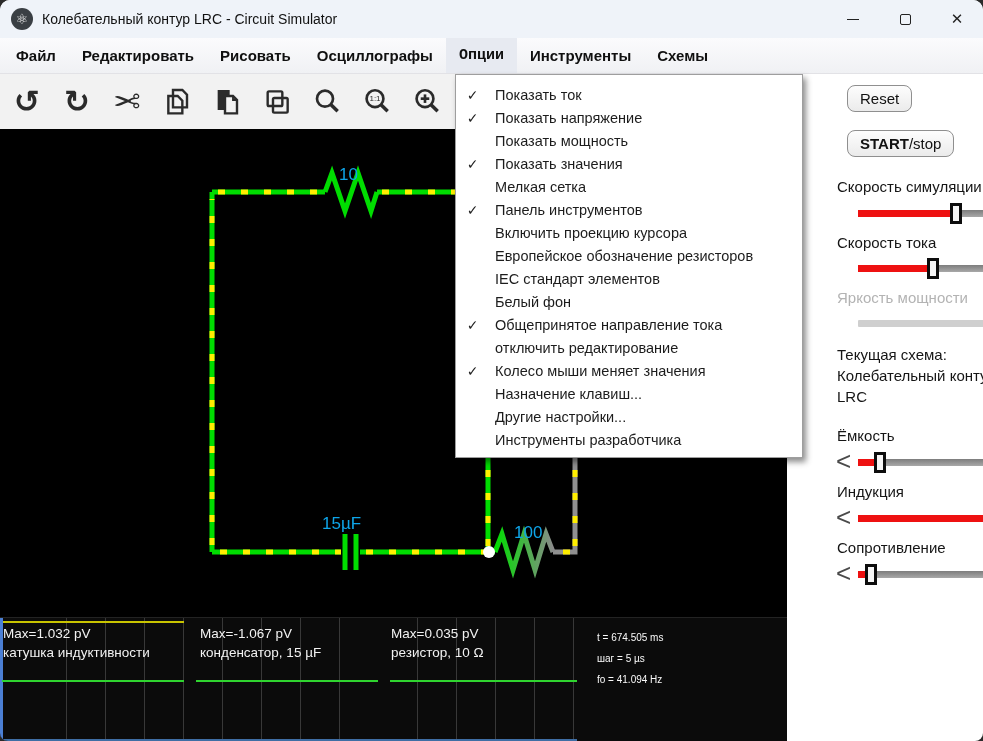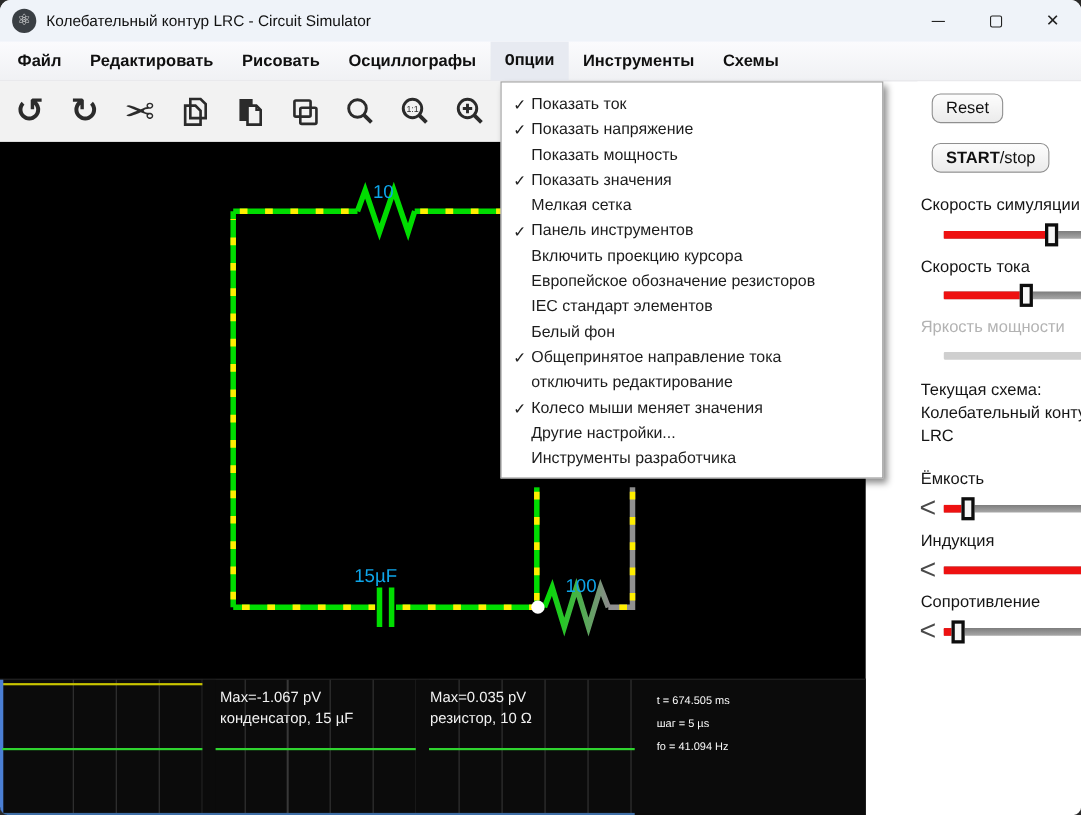--- a/index.html
+++ b/index.html
@@ -61,21 +61,21 @@
   .arr { position:absolute; top:-6px; font-size:26px; color:#4a4a4a; line-height:30px; font-family:"Liberation Sans", sans-serif; }
   .arr.left { left:2px; }
   .arr.right { left:174px; }
   .arr.disabled { color:#c4c4c4; }
   .circuit-text { position:absolute; left:3px; font-size:15px; color:#151515; line-height:21px; width:186px; }
 
   
   .dropdown { position:absolute; left:455px; top:74px; width:348px; background:#fff; border:1px solid #9e9e9e; box-shadow:3px 4px 6px rgba(0,0,0,.45); padding:8px 0 6px 0; z-index:50; }
   .opt { display:flex; align-items:center; height:23px; font-size:14.5px; color:#1c1c1c; }
   .opt .chk { width:17px; margin-left:8px; text-align:center; font-size:14px; color:#222; }
-  .opt .olabel { margin-left:2px; white-space:nowrap; }
+  .opt .olabel { margin-left:14px; white-space:nowrap; }
 </style>
 </head>
 <body>
 
 <div class="window">
 
   <div class="titlebar">
     <div class="app-icon">⚛</div>
     <div class="title-text">Колебательный контур LRC - Circuit Simulator</div>
     <div class="win-controls">
@@ -209,20 +209,24 @@
         <div class="scope-gap" style="left:184px;"></div>
         <div class="scope-gap" style="left:378px;"></div>
         <div class="scope-topline"></div>
         <div class="scope-sel-left"></div>
         <div class="scope-sel-bottom"></div>
 
         <div class="trace" style="left:2px; width:182px;"></div>
         <div class="trace" style="left:196px; width:182px;"></div>
         <div class="trace" style="left:390px; width:187px;"></div>
 
+        <div class="scope-text" style="left:3px; top:6px;">
+          <div>Max=1.032 pV</div>
+          <div>катушка индуктивности</div>
+        </div>
         <div class="scope-text" style="left:200px; top:6px;">
           <div>Max=-1.067 pV</div>
           <div>конденсатор, 15 µF</div>
         </div>
         <div class="scope-text" style="left:391px; top:6px;">
           <div>Max=0.035 pV</div>
           <div>резистор, 10 Ω</div>
         </div>
 
         <div class="sim-info">
@@ -344,20 +348,24 @@
     <div class="opt">
         <span class="chk"></span>
         <span class="olabel">отключить редактирование</span>
       </div>
     <div class="opt">
         <span class="chk">✓</span>
         <span class="olabel">Колесо мыши меняет значения</span>
       </div>
     <div class="opt">
         <span class="chk"></span>
+        <span class="olabel">Назначение клавиш...</span>
+      </div>
+    <div class="opt">
+        <span class="chk"></span>
         <span class="olabel">Другие настройки...</span>
       </div>
     <div class="opt">
         <span class="chk"></span>
         <span class="olabel">Инструменты разработчика</span>
       </div>
   </div>
 
 </div>
 

